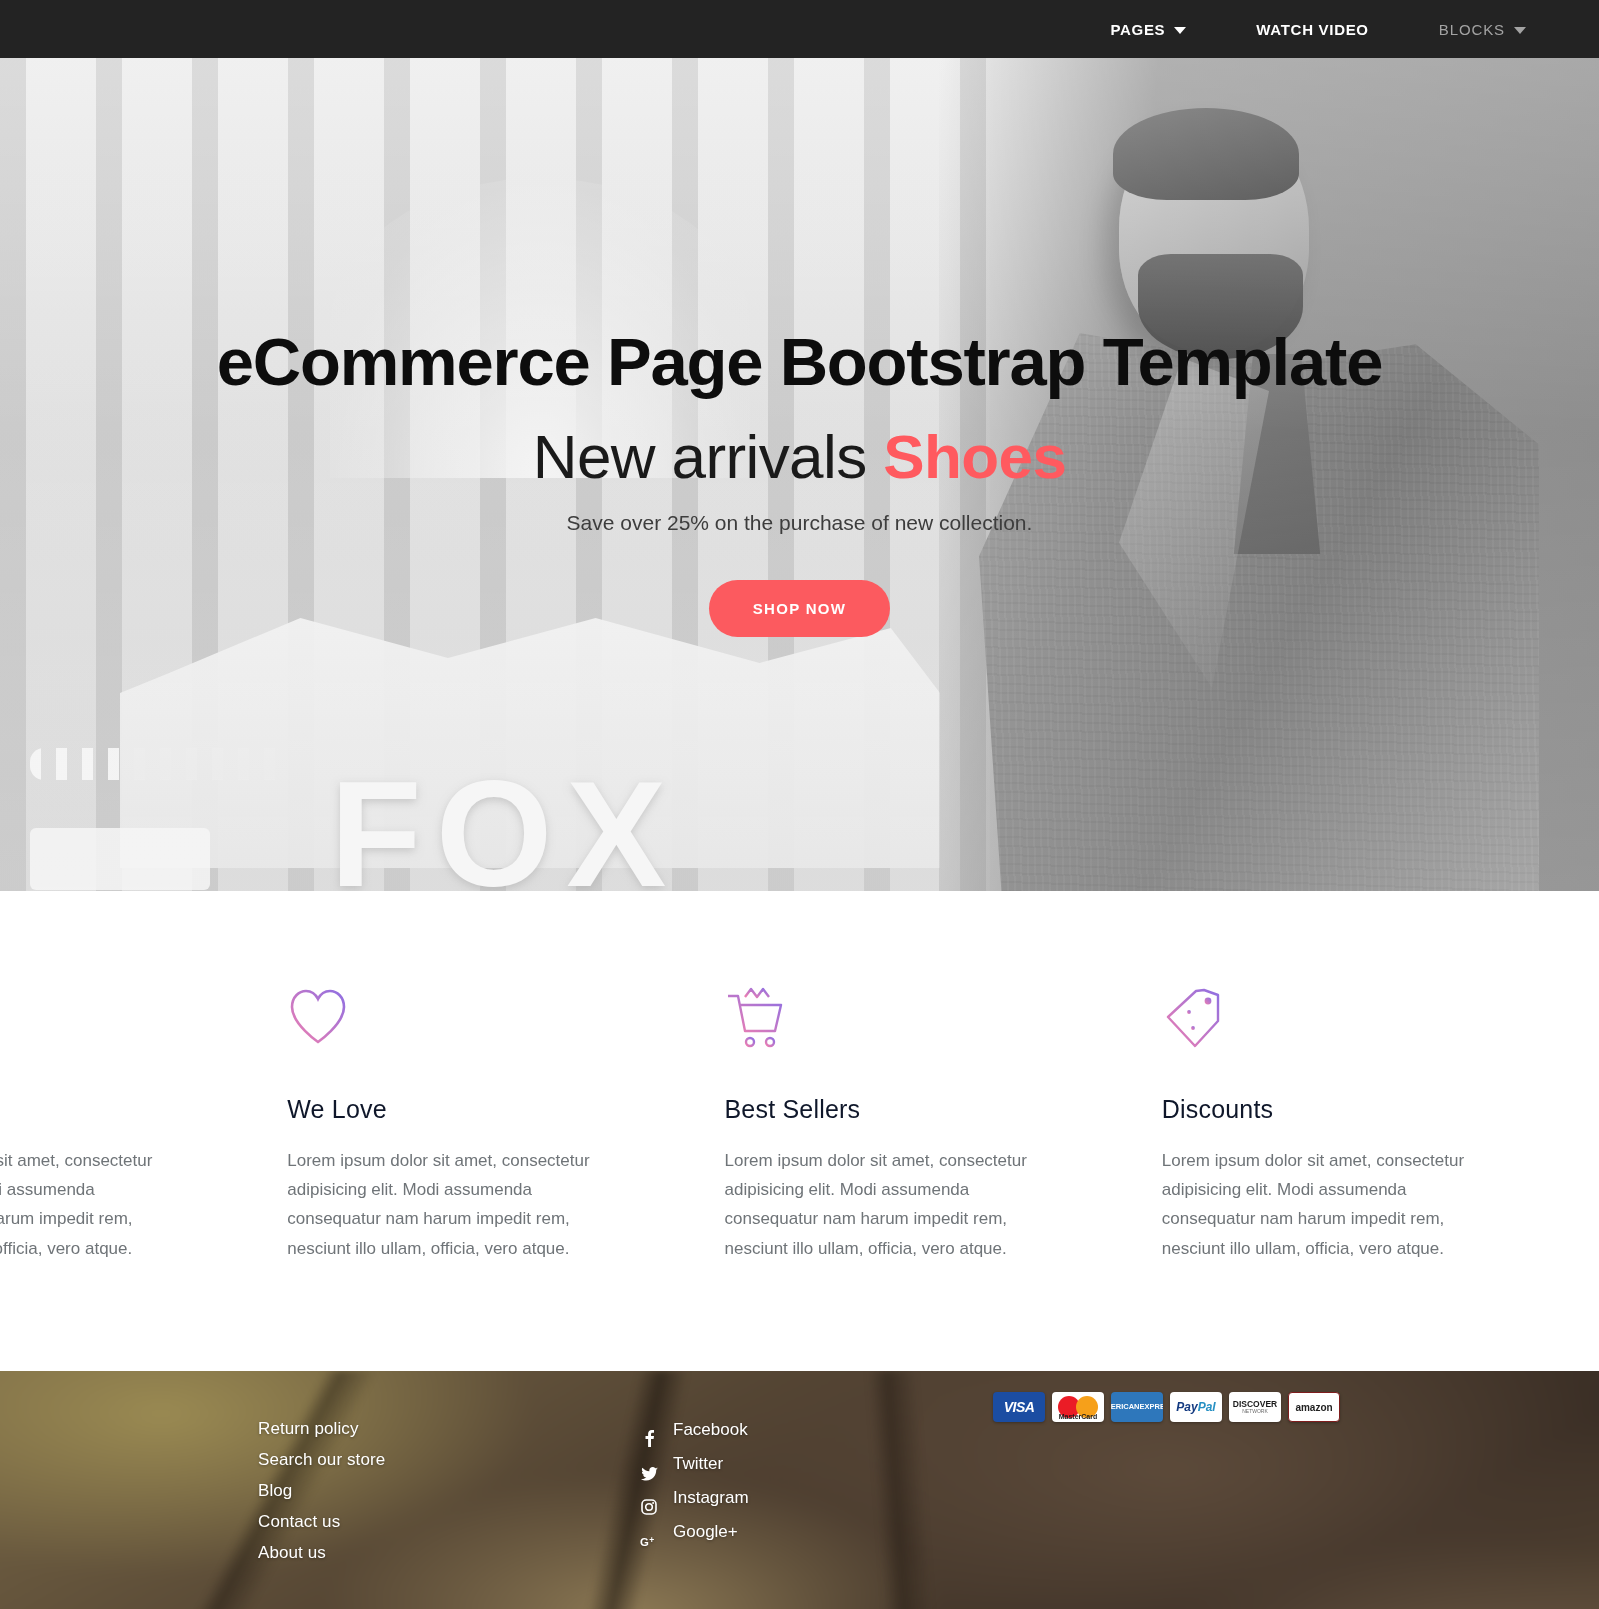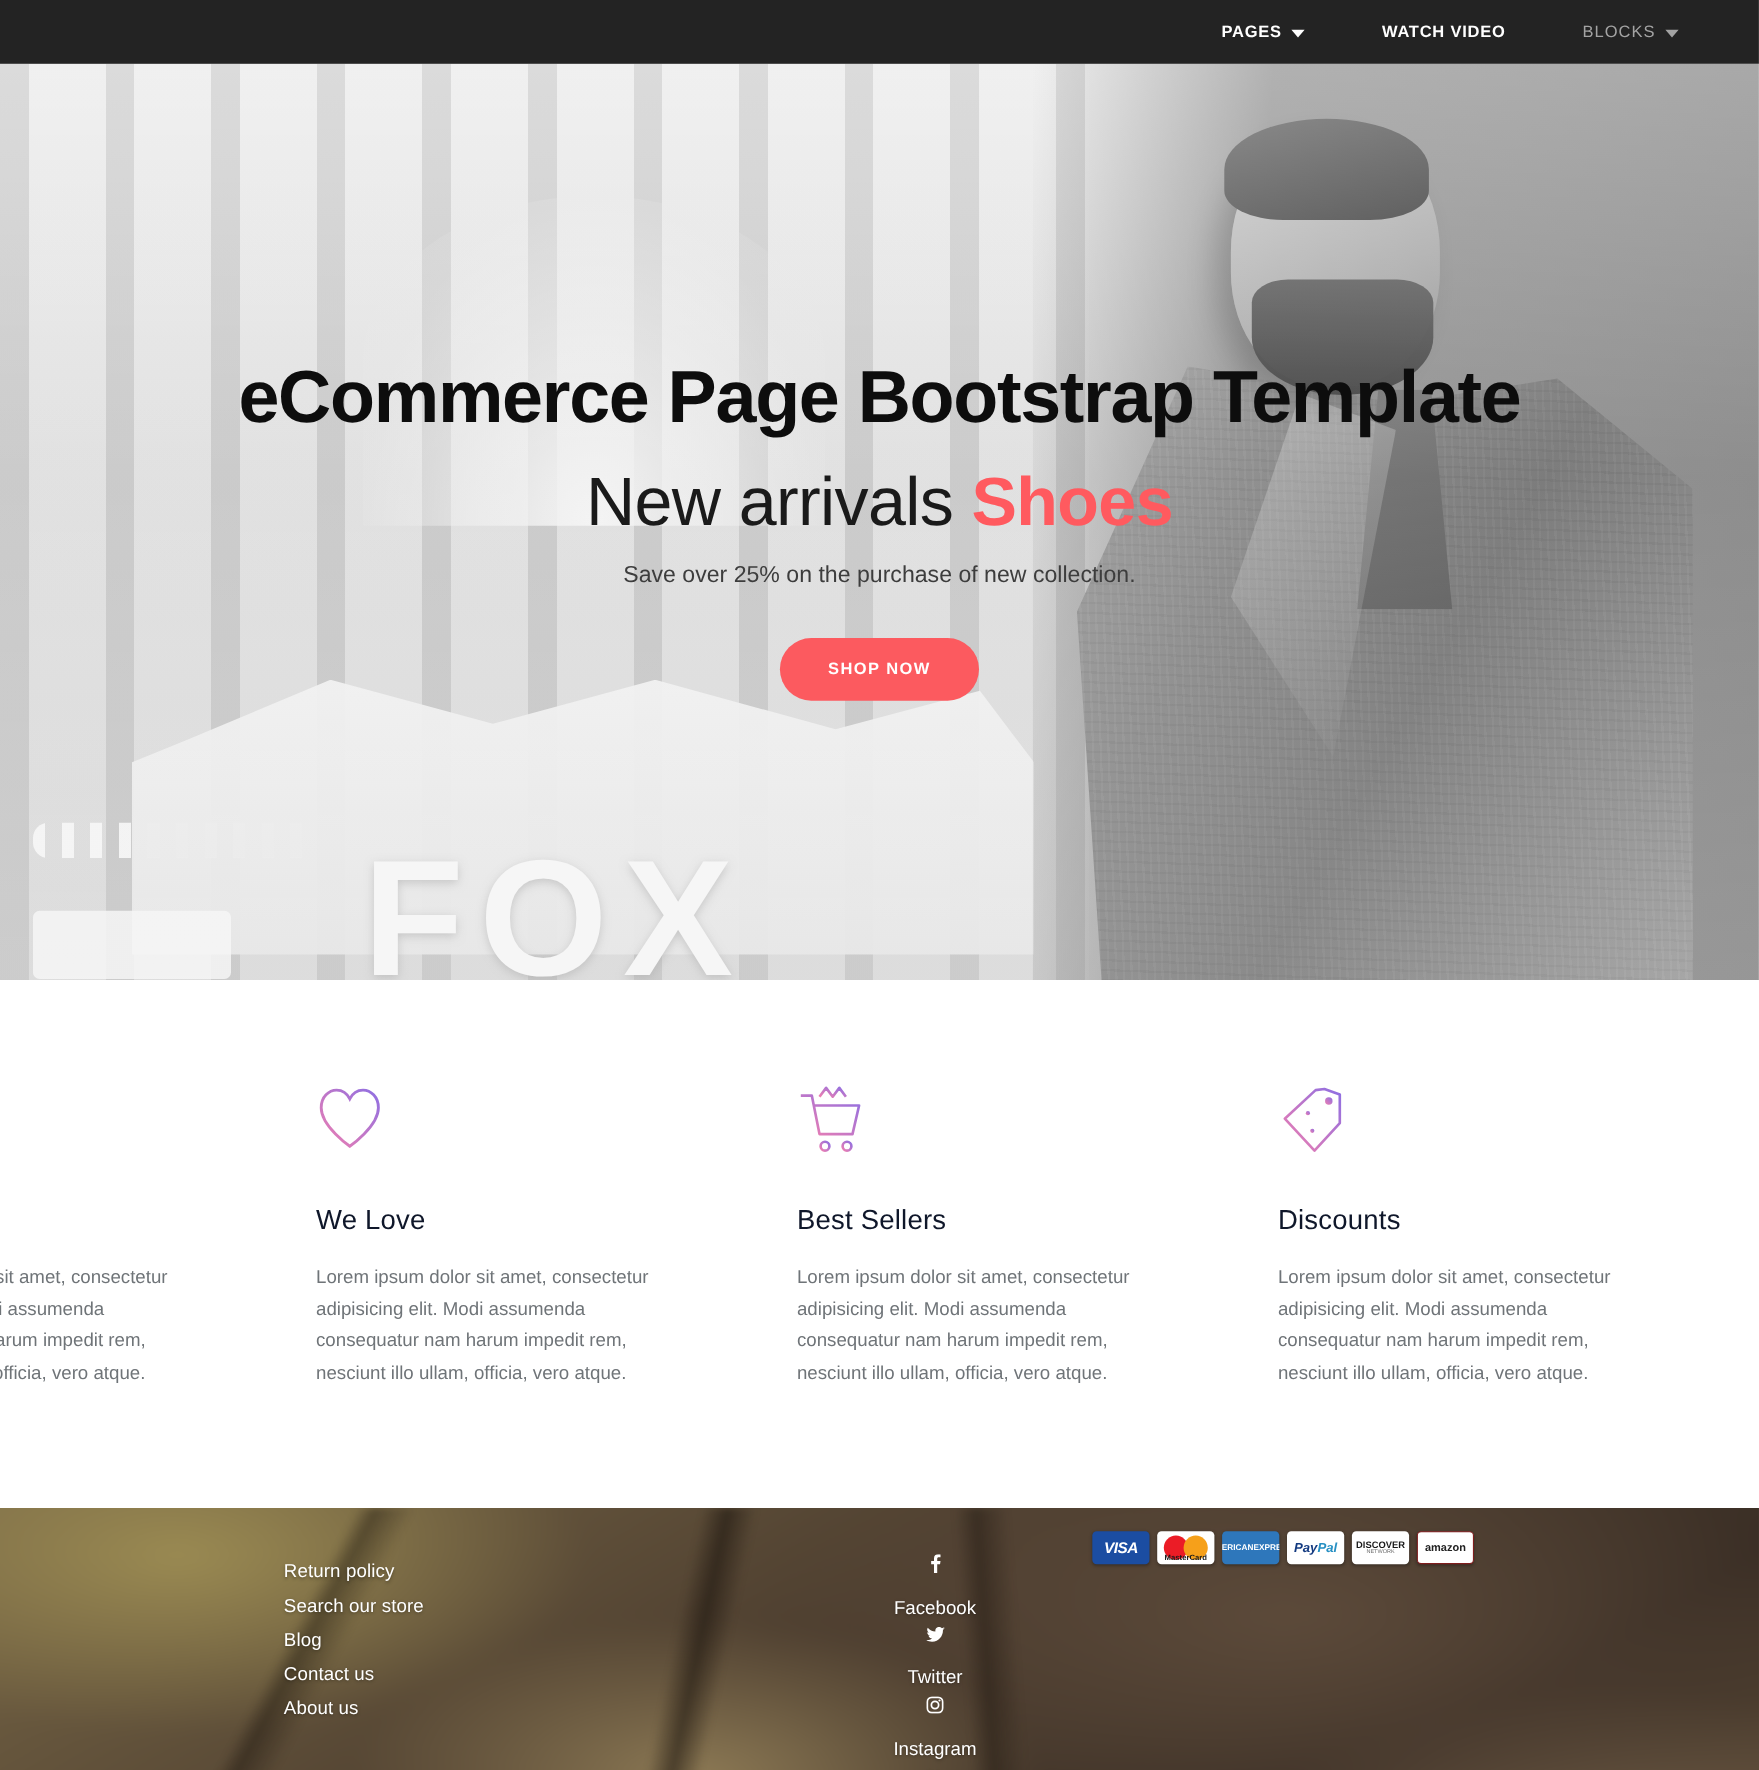--- a/index.html
+++ b/index.html
@@ -193,25 +193,24 @@
     position:relative; z-index:3; display:flex; padding:42px 0 0 258px;
   }
   .f-links{ display:flex; flex-direction:column; gap:0; width:382px; }
   .f-link{
     color:#ffffff; font-size:17px; font-weight:300;
     line-height:31px; cursor:pointer; letter-spacing:.1px;
     text-shadow:0 1px 3px rgba(0,0,0,.35);
   }
   .f-social{ display:flex; flex-direction:column; width:420px; }
   .f-soc{
-    display:flex; align-items:center; gap:15px;
+    display:flex; align-items:flex-end; gap:15px;
     color:#ffffff; font-size:17px; font-weight:300;
     line-height:34px; cursor:pointer;
     text-shadow:0 1px 3px rgba(0,0,0,.35);
-    flex-direction:column;
   }
   .f-soc .si{
     width:18px; display:flex; align-items:center; justify-content:center;
     font-weight:bold; font-size:16px;
   }
   .pay{
     position:absolute; z-index:3; left:993px; top:1392px;
     display:flex; gap:7px; align-items:center;
   }
   .pay-badge{

